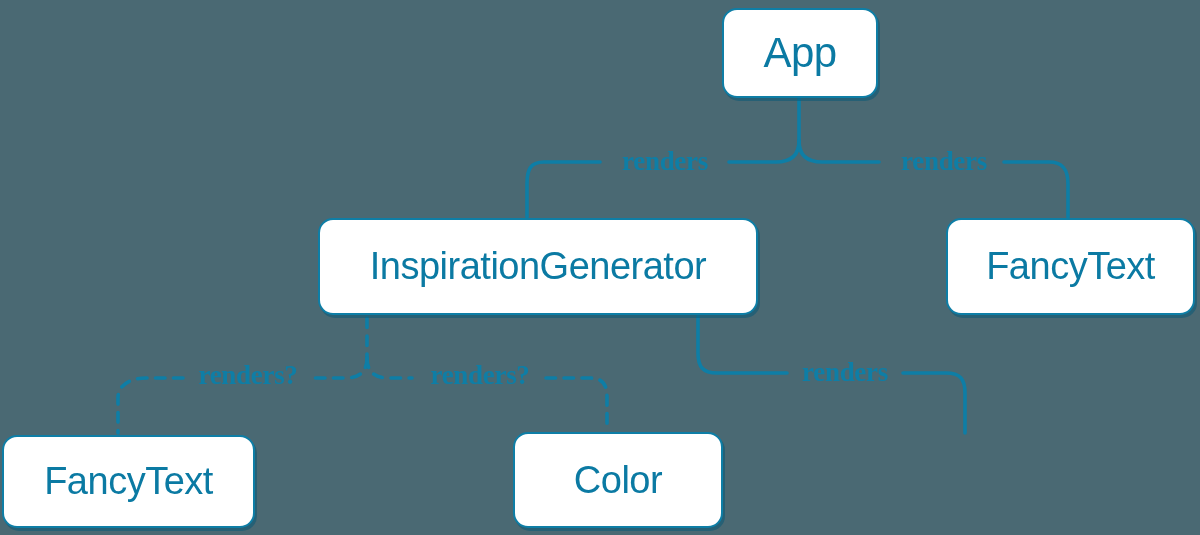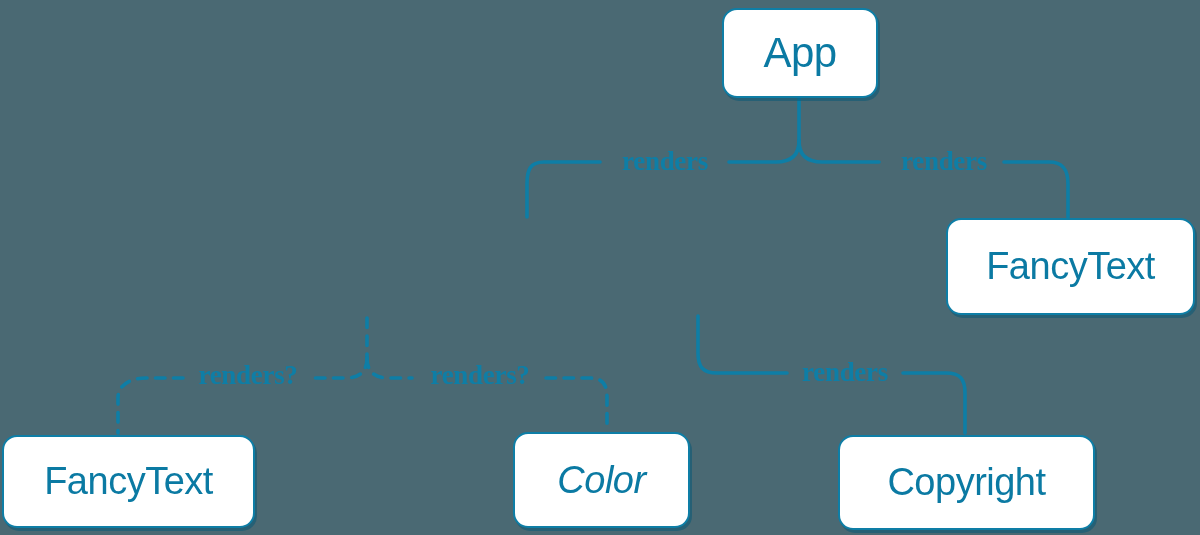--- a/index.html
+++ b/index.html
@@ -83,36 +83,36 @@
     <path class="dashed" d="M367 358 C367 371 360 378 346 378 L315 378"></path>
     <path class="dashed" d="M183 378 L146 378 C132 378 118 384 118 398 L118 433"></path>
     <path class="dashed" d="M367 358 C367 371 374 378 388 378 L412 378"></path>
     <path class="dashed" d="M546 378 L589 378 C603 378 607 384 607 398 L607 430"></path>
   </svg>
 
   <div class="node small-label" style="left:722px; top:8px; width:156px; height:90px;">
     <span>App</span>
   </div>
 
+  <div class="node" style="left:318px; top:218px; width:440px; height:97px;">
+    <span>InspirationGenerator</span>
+  </div>
 
   <div class="node" style="left:946px; top:218px; width:249px; height:97px;">
     <span>FancyText</span>
   </div>
 
   <div class="node" style="left:2px; top:435px; width:253px; height:93px;">
     <span>FancyText</span>
   </div>
 
-  <div class="node" style="left:513px; top:432px; width:177px; height:96px;font-style:italic;">
+  <div class="node" style="left:513px; top:432px; width:210px; height:96px;">
     <span>Color</span>
   </div>
 
-  <div class="node" style="left:838px; top:435px; width:257px; height:95px;">
-    <span>Copyright</span>
-  </div>
 
   <div class="edge-label" style="left:665px; top:161px;">renders</div>
   <div class="edge-label" style="left:944px; top:161px;">renders</div>
   <div class="edge-label" style="left:248px; top:375px;">renders?</div>
   <div class="edge-label" style="left:480px; top:375px;">renders?</div>
   <div class="edge-label" style="left:845px; top:372px;">renders</div>
 
 </div>
 
 </body></html>

